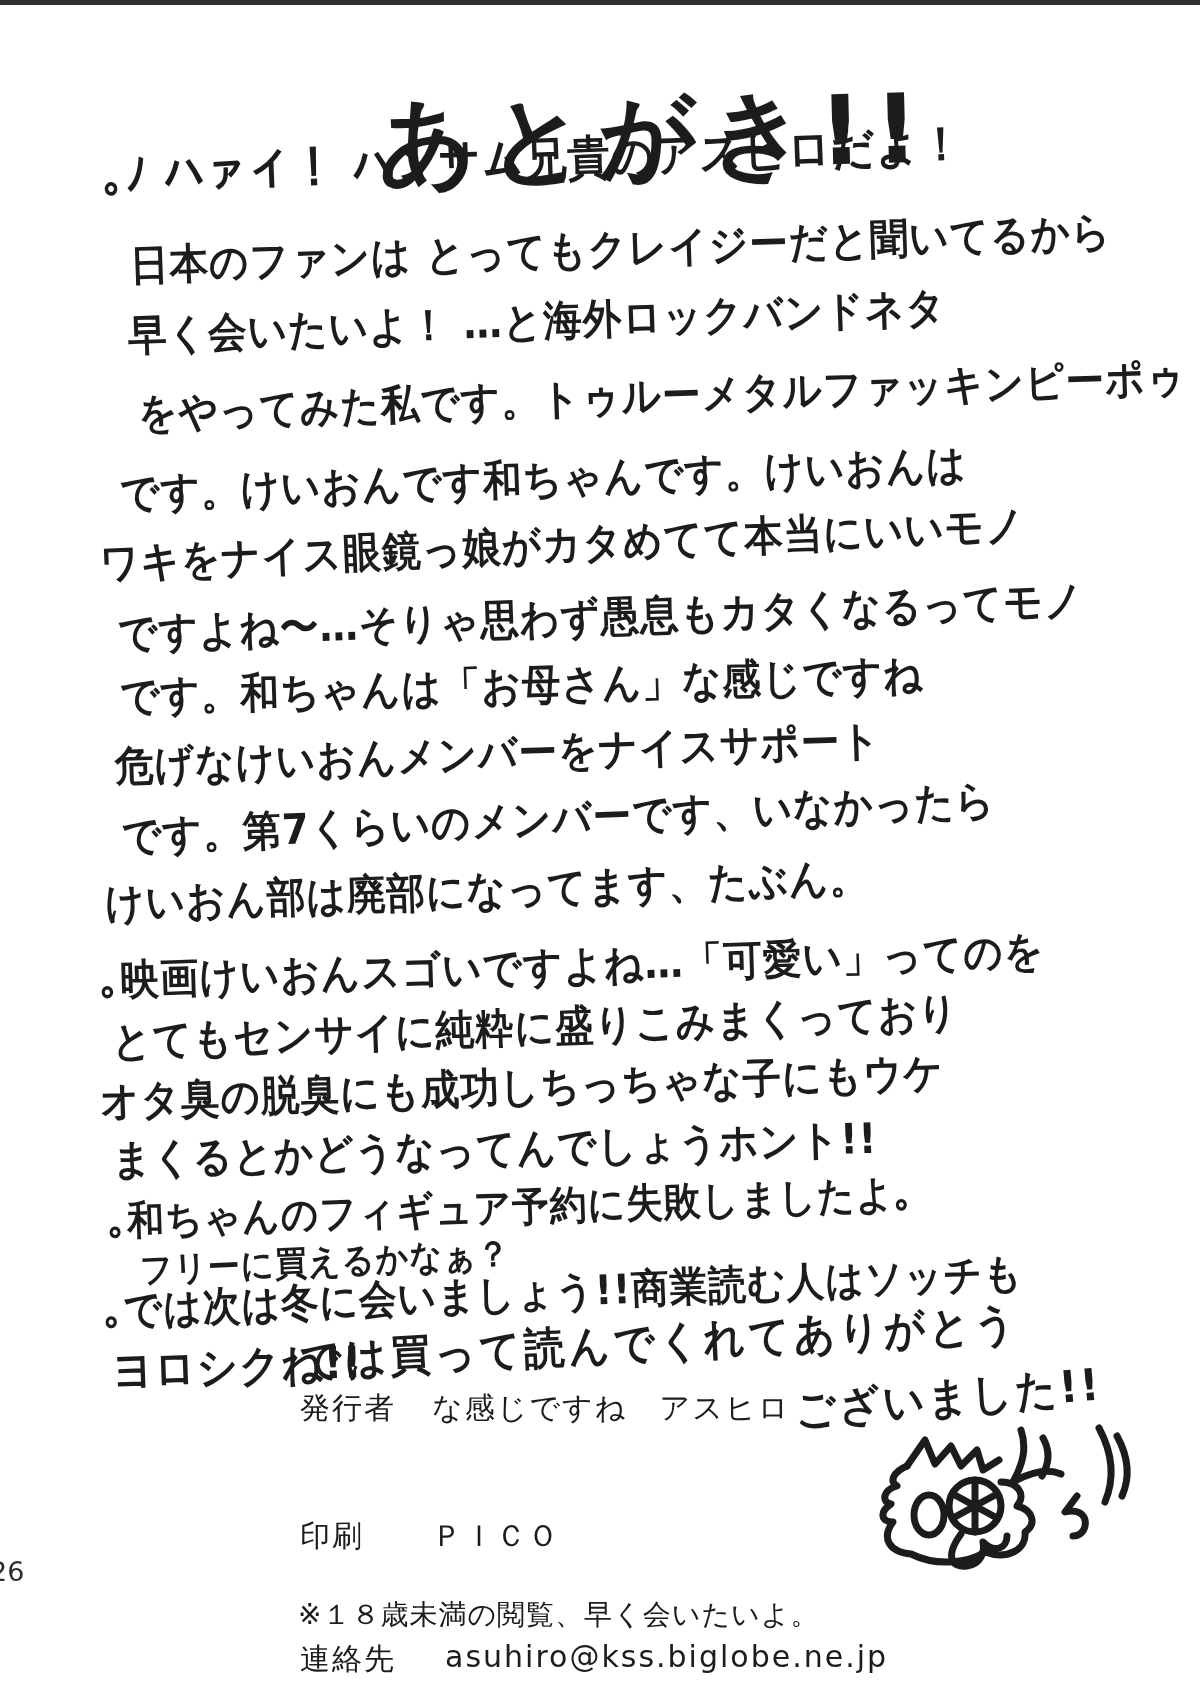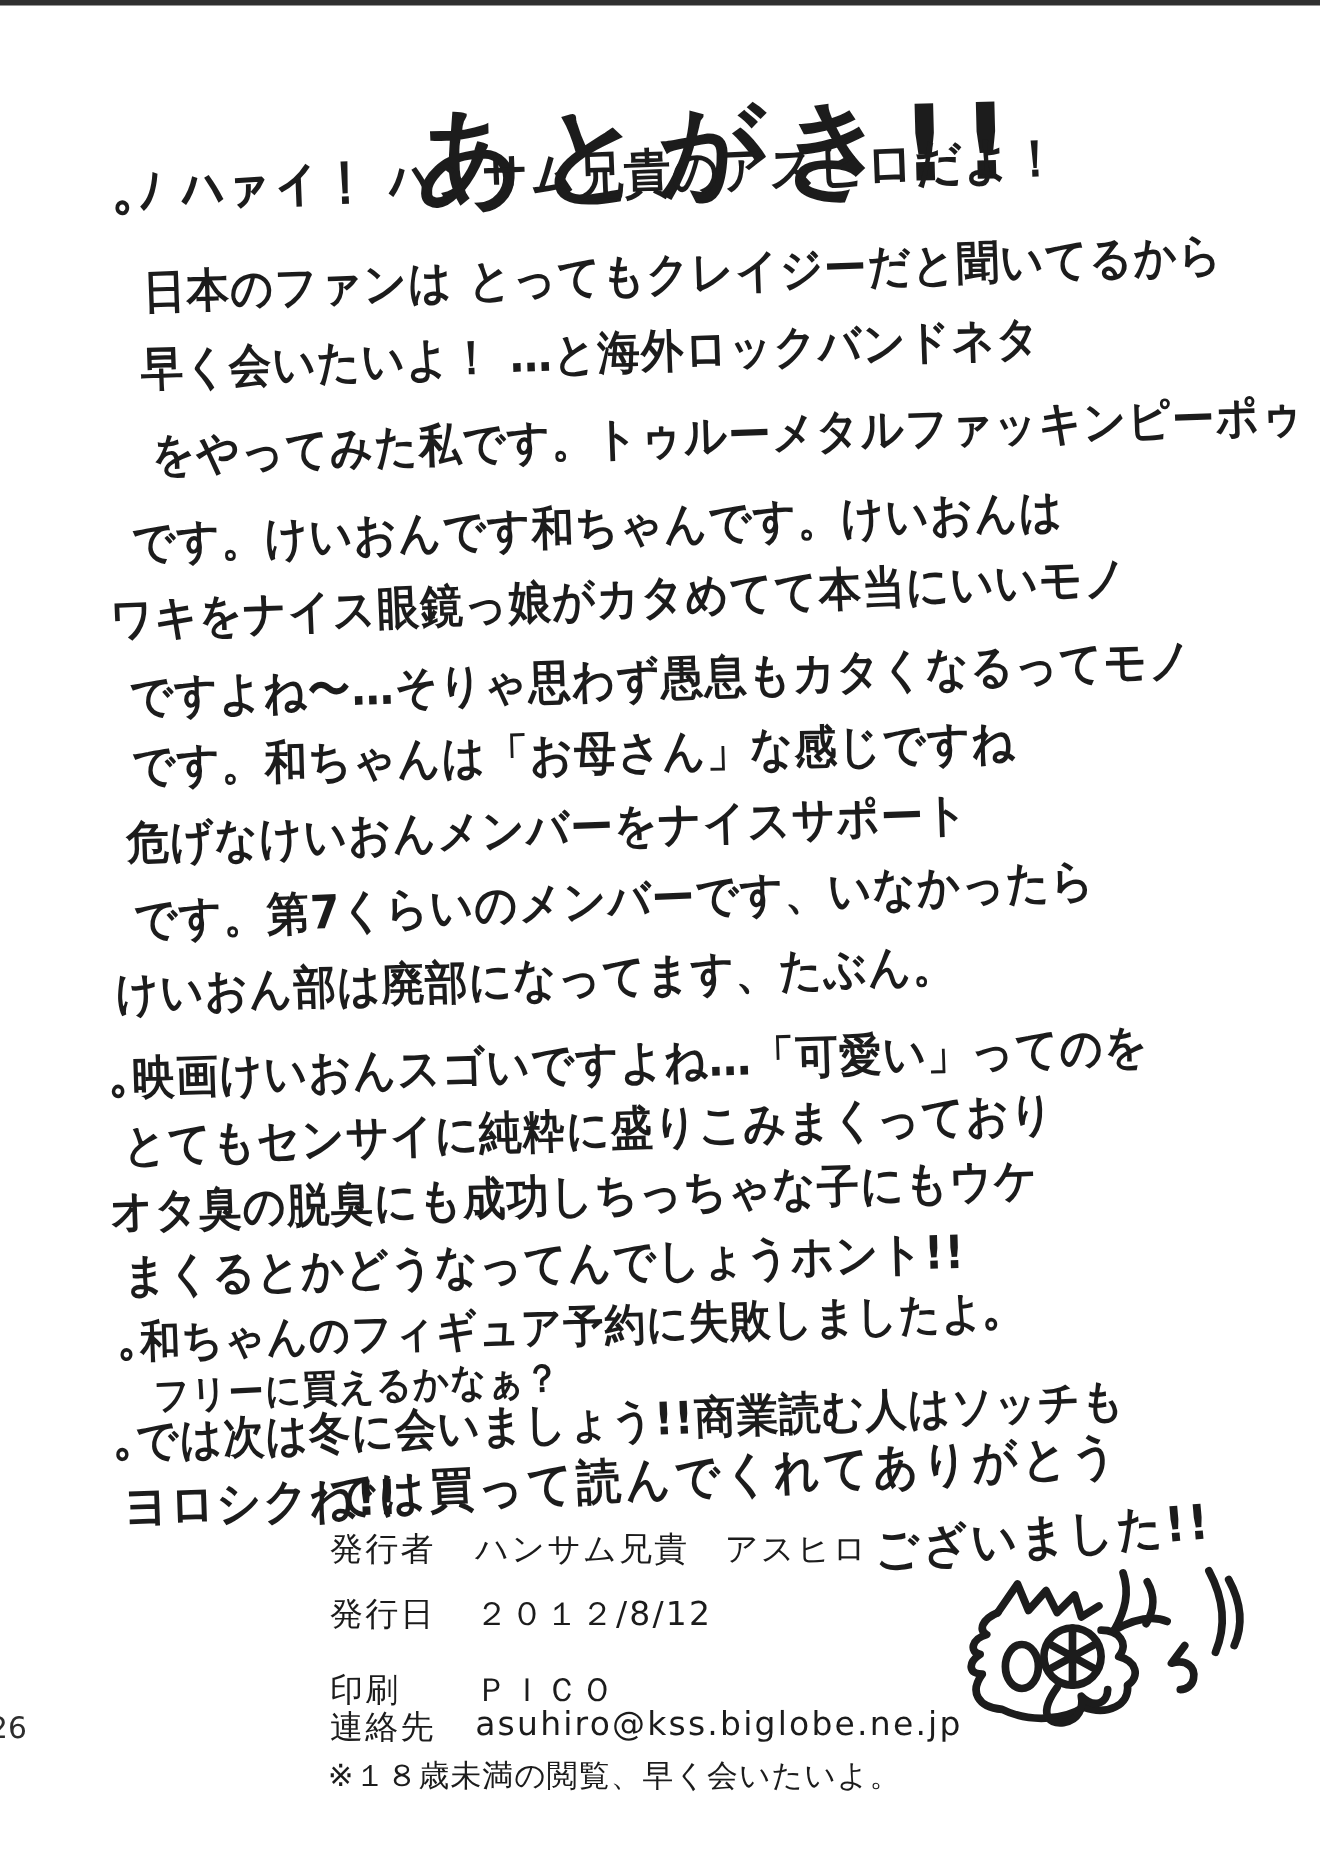--- a/index.html
+++ b/index.html
@@ -46,21 +46,21 @@
   .hl16{left:140px; top:1250px; font-size:35px; transform:rotate(-2.6deg) scaleX(.92);}
   .hl17{left:104px; top:1288px; font-size:41px; transform:rotate(-2.4deg) scaleX(.92);}
   .hl18{left:112px; top:1346px; font-size:44px; transform:rotate(-2deg) scaleX(.92);}
   .hl19{left:300px; top:1336px; font-size:44px; letter-spacing:4px; transform:rotate(-3deg) scaleX(.92);}
   .hl20{left:795px; top:1386px; font-size:44px; letter-spacing:3px; transform:rotate(-5deg) scaleX(.92);}
   
   .crow {
     position:absolute; left:300px; display:flex;
     font-size:30px; font-weight:400; letter-spacing:2px; white-space:nowrap;
   }
-  .crow0{top:1388px;} .crow1{top:1447px;} .crow2{top:1500px;margin-top:16px;} .crow3{top:1550px;}
+  .crow0{top:1388px;} .crow1{top:1447px;} .crow2{top:1500px;margin-top:16px;} .crow3{top:1639px;gap:13px;}
   .clabel { width:132px; flex:0 0 132px; }
   .notice {
     position:absolute; left:298px; font-size:28px; letter-spacing:1px; white-space:nowrap;
   }
   .notice0{top:1596px;} .notice1{top:1629px;}
   .pagenum {
     position:absolute; left:-10px; top:1556px; font-size:27px; color:#2d2d2d;
   }
   .doodle { position:absolute; left:845px; top:1420px; }
 </style>
@@ -90,25 +90,21 @@
   <div class="hl hl14">まくるとかどうなってんでしょうホント!!</div>
   <div class="hl hl15">｡和ちゃんのフィギュア予約に失敗しましたよ｡</div>
   <div class="hl hl16">フリーに買えるかなぁ？</div>
   <div class="hl hl17">｡では次は冬に会いましょう!!商業読む人はソッチも</div>
   <div class="hl hl18">ヨロシクね!!</div>
   <div class="hl hl19">では買って読んでくれてありがとう</div>
   <div class="hl hl20">ございました!!</div>
 
   <div class="crow crow0">
     <span class="clabel">発行者</span>
-    <span class="cvalue">ハンサム兄貴　アスヒロ</span>
-  </div>
-  <div class="crow crow1">
-    <span class="clabel">発行日</span>
-    <span class="cvalue">２０１２/8/12</span>
+    <span class="cvalue">な感じですね　アスヒロ</span>
   </div>
   <div class="crow crow2">
     <span class="clabel">印刷</span>
     <span class="cvalue">ＰＩＣＯ</span>
   </div>
   <div class="crow crow3">
     <span class="clabel">連絡先</span>
     <span class="cvalue">asuhiro@kss.biglobe.ne.jp</span>
   </div>
 

